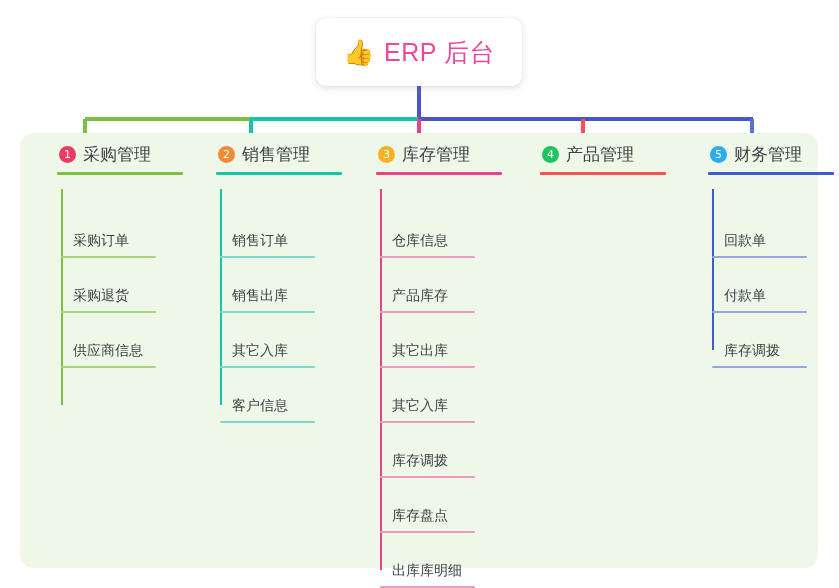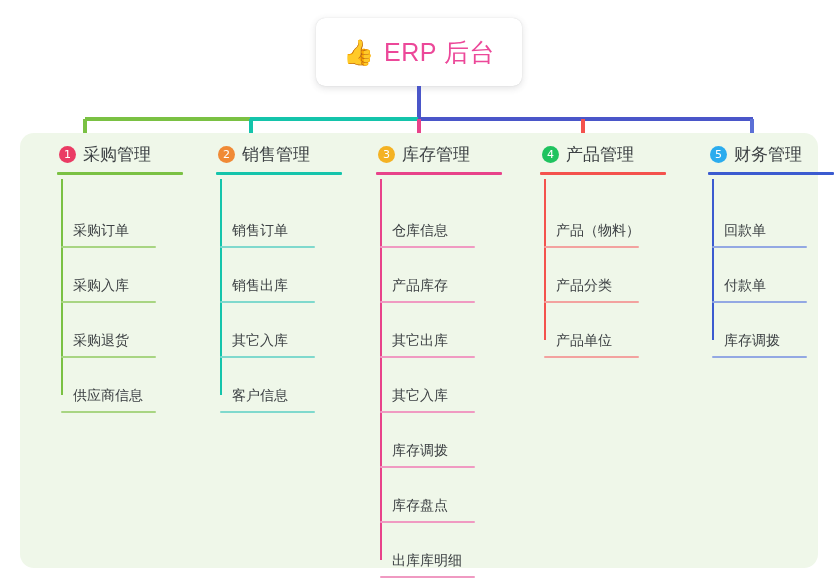--- a/index.html
+++ b/index.html
@@ -100,21 +100,21 @@
     position: absolute;
     left: 20px;
     bottom: 0;
     height: 3px;
     width: 126px;
     border-radius: 1px;
   }
 
   .items {
     position: relative;
-    margin-top: 4px;
+    margin-top: 14px;
     padding-top: 18px;
   }
   .spine {
     position: absolute;
     left: 24px;
     top: 0;
     width: 2px;
   }
   .item {
     position: relative;
@@ -166,24 +166,20 @@
           <span class="col-title">采购管理</span>
           <div class="head-rule" style="background: rgb(122, 193, 67);"></div>
         </div>
         <div class="items">
           <div class="spine" style="background: rgb(122, 193, 67); height: 216px;"></div>
           <div class="item">
             <span class="item-label">采购订单</span>
             <div class="item-rule" style="background: rgb(168, 213, 130);"></div>
           </div>
           <div class="item">
-            <span class="item-label">采购入库</span>
-            <div class="item-rule" style="background: rgb(168, 213, 130);"></div>
-          </div>
-          <div class="item">
             <span class="item-label">采购退货</span>
             <div class="item-rule" style="background: rgb(168, 213, 130);"></div>
           </div>
           <div class="item">
             <span class="item-label">供应商信息</span>
             <div class="item-rule" style="background: rgb(168, 213, 130);"></div>
           </div>
         </div>
       </div>
       <div class="column" style="left: 176px;">
@@ -249,35 +245,20 @@
             <div class="item-rule" style="background: rgb(240, 154, 194);"></div>
           </div>
         </div>
       </div>
       <div class="column" style="left: 500px;">
         <div class="col-head">
           <span class="badge" style="background: rgb(31, 195, 95);">4</span>
           <span class="col-title">产品管理</span>
           <div class="head-rule" style="background: rgb(244, 82, 77);"></div>
         </div>
-        <div class="items">
-          <div class="spine" style="background: rgb(244, 82, 77); height: 161px;"></div>
-          <div class="item">
-            <span class="item-label">产品（物料）</span>
-            <div class="item-rule" style="background: rgb(243, 162, 159);"></div>
-          </div>
-          <div class="item">
-            <span class="item-label">产品分类</span>
-            <div class="item-rule" style="background: rgb(243, 162, 159);"></div>
-          </div>
-          <div class="item">
-            <span class="item-label">产品单位</span>
-            <div class="item-rule" style="background: rgb(243, 162, 159);"></div>
-          </div>
-        </div>
       </div>
       <div class="column" style="left: 668px;">
         <div class="col-head">
           <span class="badge" style="background: rgb(43, 172, 238);">5</span>
           <span class="col-title">财务管理</span>
           <div class="head-rule" style="background: rgb(59, 91, 208);"></div>
         </div>
         <div class="items">
           <div class="spine" style="background: rgb(59, 91, 208); height: 161px;"></div>
           <div class="item">

